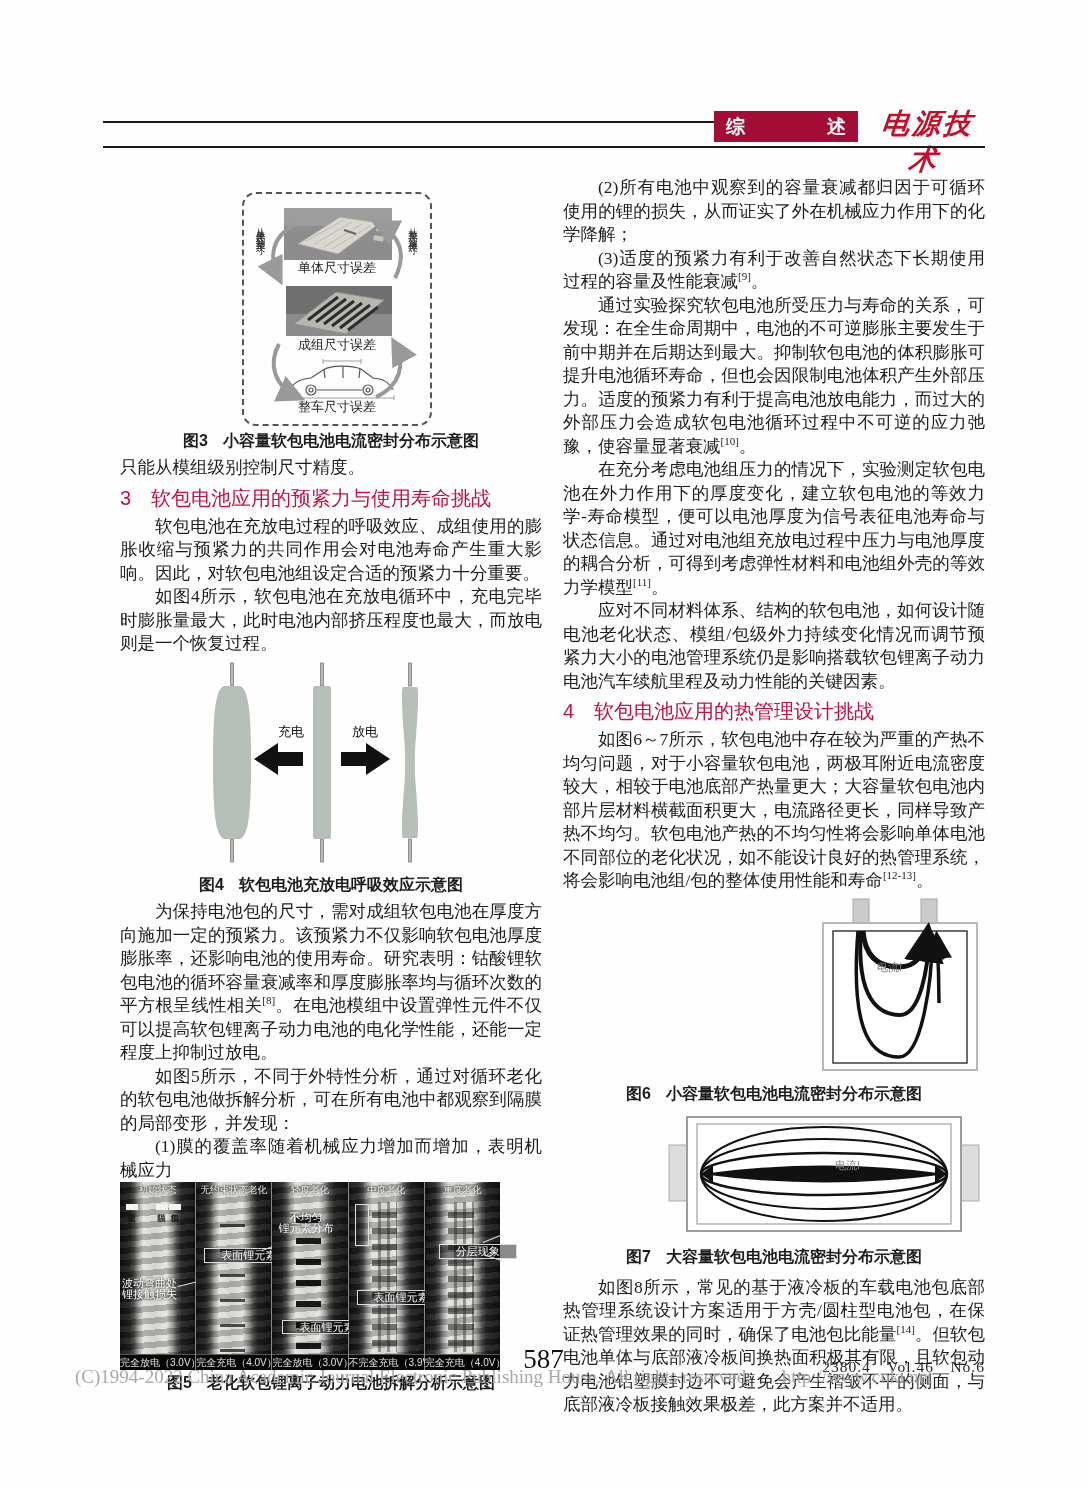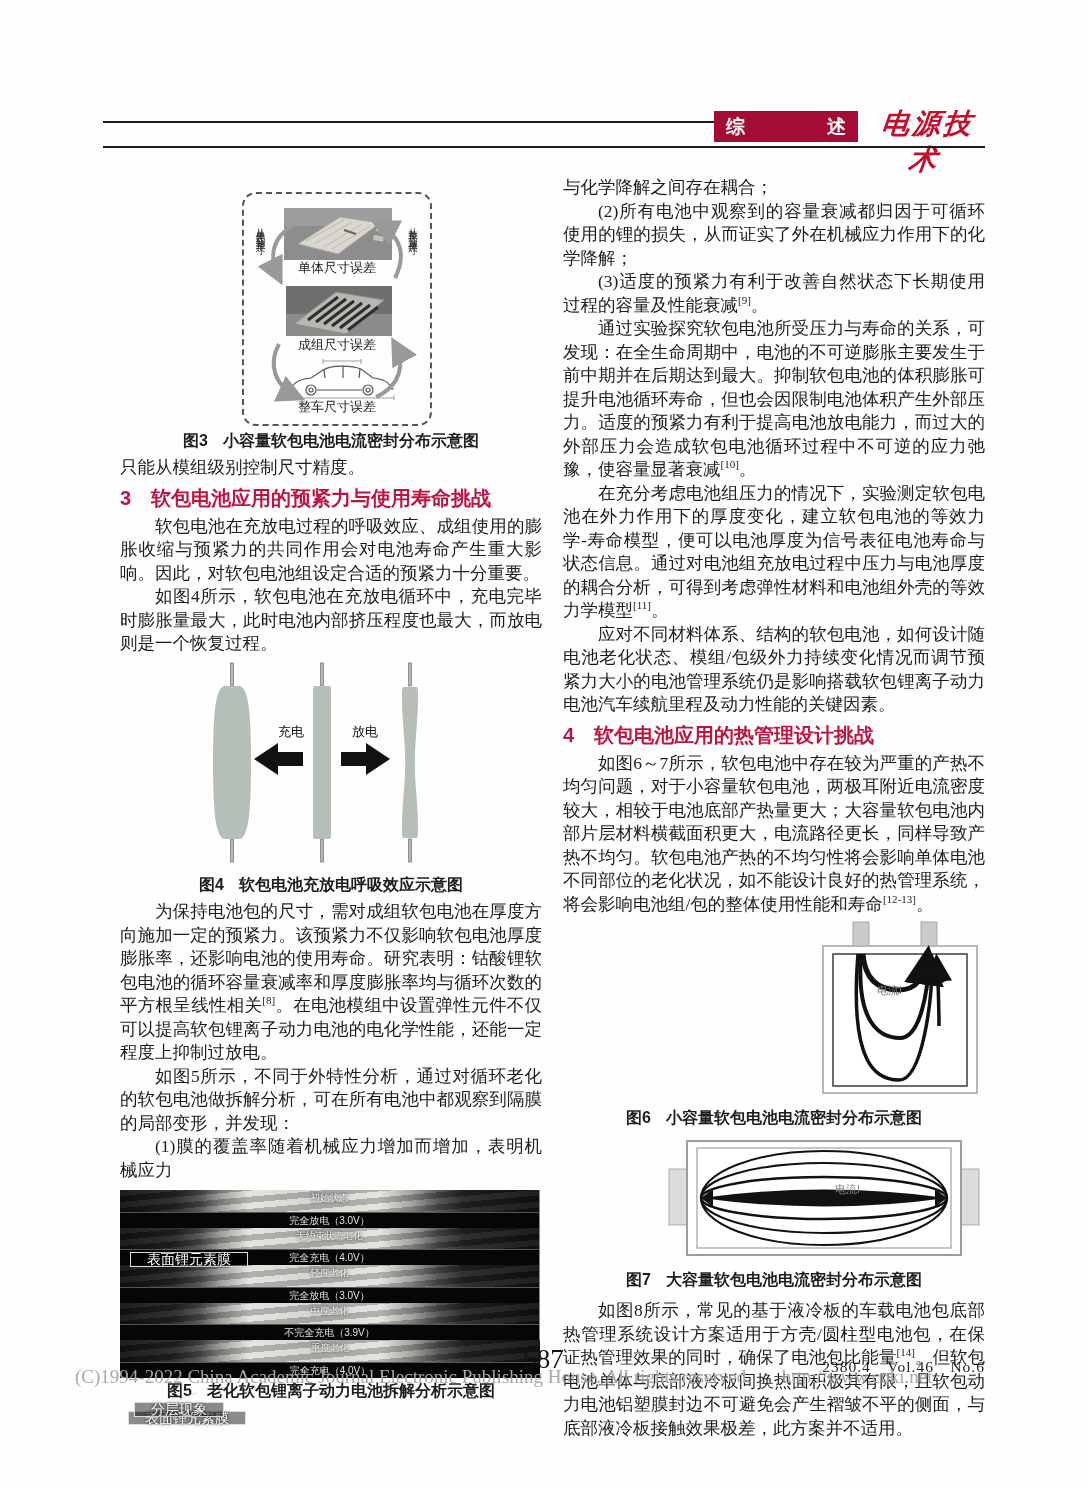--- a/index.html
+++ b/index.html
@@ -12,51 +12,51 @@
           display:flex;justify-content:space-between;align-items:center;padding:0 12px;box-sizing:border-box;}
   .banner span{color:#fff;font-family:"Liberation Sans","DejaVu Sans",sans-serif;font-weight:bold;font-size:19px;}
   .logo{position:absolute;left:866px;top:106px;width:120px;text-align:center;font-size:28px;line-height:36px;
         color:#c40f2a;font-weight:bold;font-style:italic;letter-spacing:3px;transform:skewX(-6deg);}
   
   .col{position:absolute;top:176px;width:422px;font-size:17.5px;line-height:23.5px;text-align:justify;}
   .col-left{left:120px;} .col-right{left:563px;}
   .para{text-indent:2em;margin:0;}
   .para.noindent{text-indent:0;}
   sup{font-size:11px;line-height:0;}
-  .sec-head{font-family:"Liberation Sans","DejaVu Sans",sans-serif;font-weight:bold;font-size:20px;
+  .sec-head{font-family:"Liberation Sans","DejaVu Sans",sans-serif;font-weight:normal;font-size:20px;
             color:#bd1541;margin:5px 0 4px 0;text-indent:0;line-height:26px;}
   .fig-caption{display:flex;justify-content:center;gap:15px;font-family:"Liberation Sans","DejaVu Sans",sans-serif;
                font-weight:bold;font-size:16px;line-height:22px;margin:2px 0 4px 0;}
   
   .fig3-wrap{position:relative;height:252px;}
   .fig3-box{position:absolute;left:122px;top:16px;width:186px;height:230px;border:2px dashed #555;border-radius:14px;}
   .fig3-photo{position:absolute;left:40px;width:108px;height:52px;}
   .fig3-lbl{position:absolute;left:0;width:100%;text-align:center;font-size:13px;line-height:11px;
             font-family:Liberation Sans, sans-serif;color:#222;}
   .fig3-side{position:absolute;top:26px;height:180px;writing-mode:vertical-rl;font-size:9.5px;
              letter-spacing:2px;color:#333;font-family:"Liberation Sans",sans-serif;}
   .fig3-arrows{position:absolute;left:0;top:0;pointer-events:none;}
   
-  .fig5{position:relative;width:420px;height:188px;margin-top:8px;background:#0d0d0d;display:flex;flex-direction:column;}
+  .fig5{position:relative;width:380px;height:188px;margin-top:0;background:#0d0d0d;display:flex;}
   .fig5 .panel{position:relative;flex:1;border-right:1px solid #8a8a8a;
     background-image:
       repeating-linear-gradient(175deg, rgba(255,255,255,0.05) 0 6px, rgba(0,0,0,0.22) 6px 12px),
       linear-gradient(90deg,#121212 0%,#262626 13%,#4f4f4f 19%,#9a9a96 24%,#e4e3df 31%,#d3d2ce 46%,#dedcd8 55%,#e4e3df 62%,#9a9a96 70%,#4f4f4f 76%,#262626 82%,#121212 100%);}
   .fig5 .panel:last-child{border-right:none;}
   .p-head{position:absolute;top:2px;left:0;width:100%;text-align:center;color:#f0f0f0;font-size:9.5px;
           line-height:12px;font-family:"Liberation Sans",sans-serif;text-shadow:0 0 3px #000;}
   .p-foot{position:absolute;bottom:0;left:0;width:100%;height:15px;background:#060606;color:#e2e2e2;
           font-size:10px;line-height:15px;text-align:center;font-family:"Liberation Sans",sans-serif;
           border-top:1px solid #555;white-space:nowrap;}
   .spots{position:absolute;left:31%;width:34%;top:20px;bottom:18px;}
   .sp-light{background:repeating-linear-gradient(180deg,transparent 0 22px,rgba(10,10,10,.7) 22px 25px);}
   .sp-mid{background:repeating-linear-gradient(180deg,transparent 0 15px,rgba(5,5,5,.9) 15px 21px);}
   .sp-heavy{background:repeating-linear-gradient(180deg,transparent 0 10px,rgba(20,20,20,.55) 10px 16px),
             repeating-linear-gradient(90deg,transparent 0 6px,rgba(30,30,30,.4) 6px 9px);}
-  .ann{position:absolute;color:#fff;font-size:14px;line-height:10.5px;font-family:"Liberation Sans",sans-serif;
+  .ann{position:absolute;color:#fff;font-size:11px;line-height:10.5px;font-family:"Liberation Sans",sans-serif;
        text-align:center;text-shadow:0 0 3px #000;white-space:nowrap;}
   .ann.boxed{border:1px solid #ddd;padding:1px 16px;background:rgba(0,0,0,.45);}
   .vlab{position:absolute;writing-mode:vertical-rl;background:#f2f2f2;color:#111;font-size:8.5px;
         padding:3px 1px;line-height:10px;font-family:"Liberation Sans",sans-serif;}
   .hl-rect{position:absolute;border:1px solid #ddd;}
   .leader{position:absolute;height:1px;background:#ddd;transform-origin:left center;}
   
   .figc{text-align:right;}
   
   .page-num{position:absolute;top:1344px;left:0;width:100%;text-align:center;font-size:27px;color:#111;}
@@ -239,21 +239,20 @@
         <div class="p-foot">完全充电（4.0V）</div>
       </div>
     </div>
     <div class="fig-caption">
       <span>图5</span>
       <span>老化软包锂离子动力电池拆解分析示意图</span>
     </div>
   </div>
 
   <div class="col col-right">
-    <p class="para noindent">与化学降解之间存在耦合；</p>
     <p class="para">(2)所有电池中观察到的容量衰减都归因于可循环使用的锂的损失，从而证实了外在机械应力作用下的化学降解；</p>
     <p class="para">(3)适度的预紧力有利于改善自然状态下长期使用过程的容量及性能衰减<sup>[9]</sup>。</p>
     <p class="para">通过实验探究软包电池所受压力与寿命的关系，可发现：在全生命周期中，电池的不可逆膨胀主要发生于前中期并在后期达到最大。抑制软包电池的体积膨胀可提升电池循环寿命，但也会因限制电池体积产生外部压力。适度的预紧力有利于提高电池放电能力，而过大的外部压力会造成软包电池循环过程中不可逆的应力弛豫，使容量显著衰减<sup>[10]</sup>。</p>
     <p class="para">在充分考虑电池组压力的情况下，实验测定软包电池在外力作用下的厚度变化，建立软包电池的等效力学-寿命模型，便可以电池厚度为信号表征电池寿命与状态信息。通过对电池组充放电过程中压力与电池厚度的耦合分析，可得到考虑弹性材料和电池组外壳的等效力学模型<sup>[11]</sup>。</p>
     <p class="para">应对不同材料体系、结构的软包电池，如何设计随电池老化状态、模组/包级外力持续变化情况而调节预紧力大小的电池管理系统仍是影响搭载软包锂离子动力电池汽车续航里程及动力性能的关键因素。</p>
     <p class="sec-head">4　软包电池应用的热管理设计挑战</p>
     <p class="para">如图6～7所示，软包电池中存在较为严重的产热不均匀问题，对于小容量软包电池，两极耳附近电流密度较大，相较于电池底部产热量更大；大容量软包电池内部片层材料横截面积更大，电流路径更长，同样导致产热不均匀。软包电池产热的不均匀性将会影响单体电池不同部位的老化状况，如不能设计良好的热管理系统，将会影响电池组/包的整体使用性能和寿命<sup>[12-13]</sup>。</p>
 
     <div class="figc">
       <svg width="170" height="182" viewBox="0 0 170 182">

